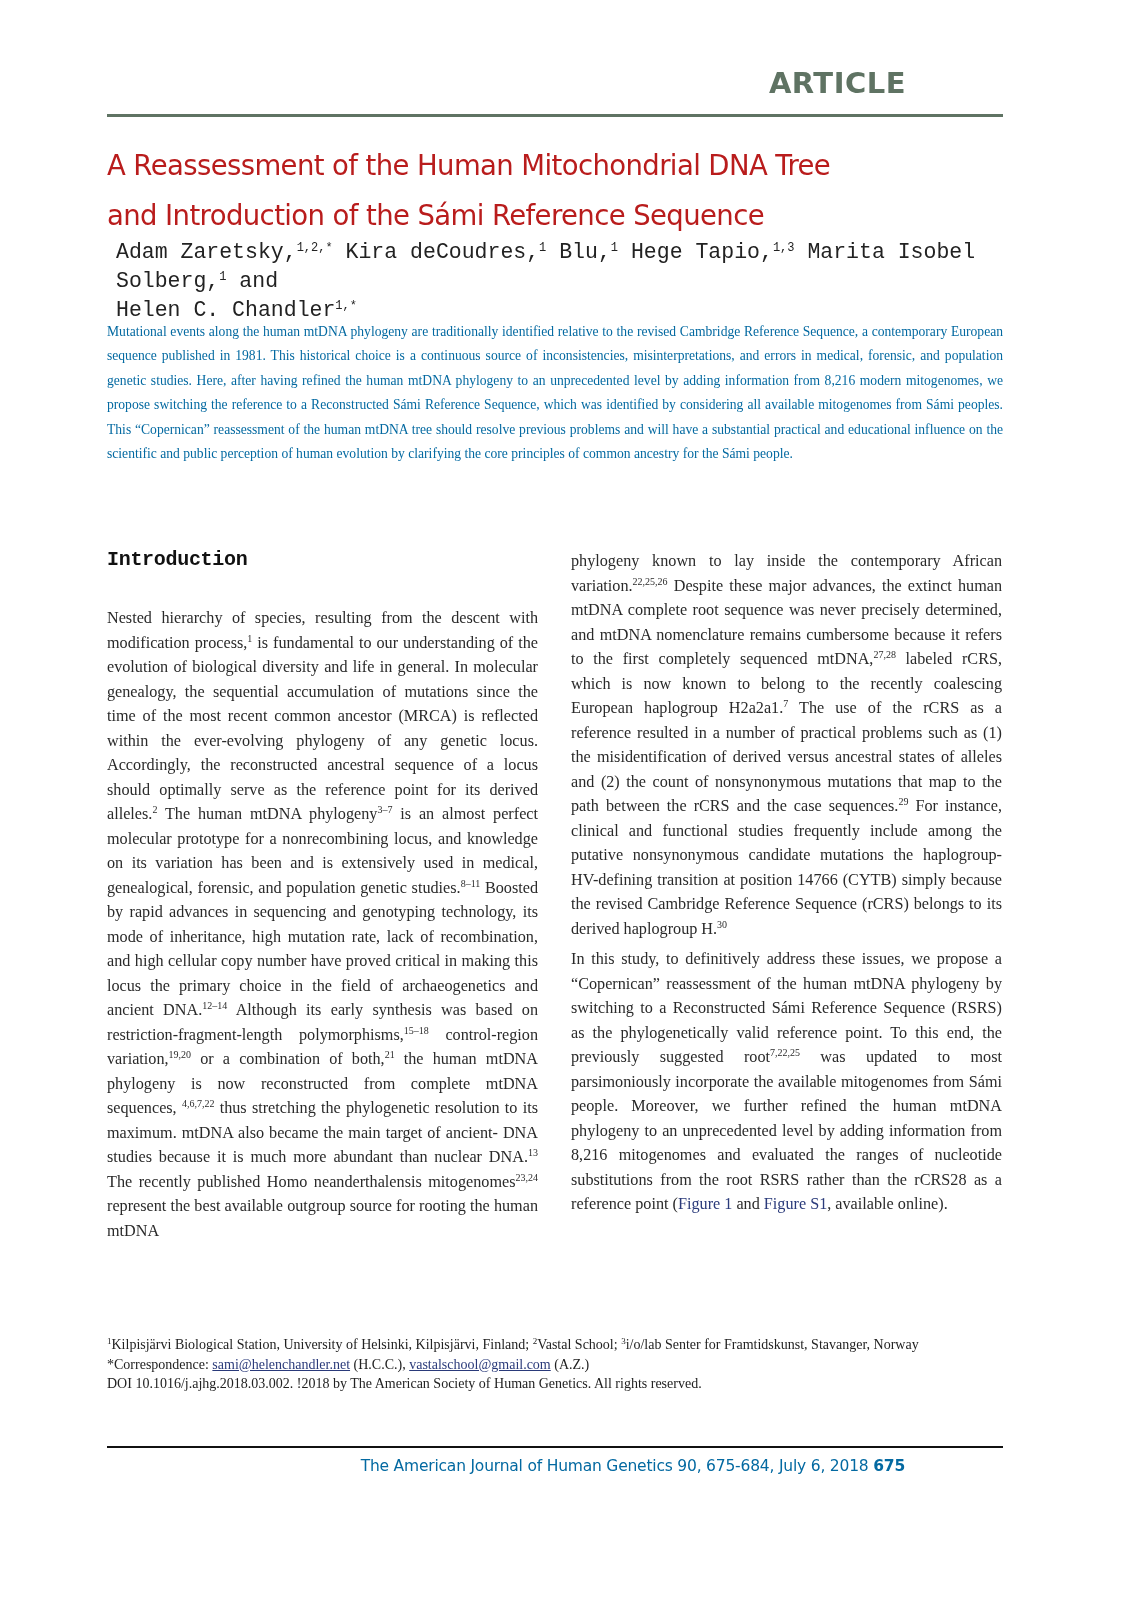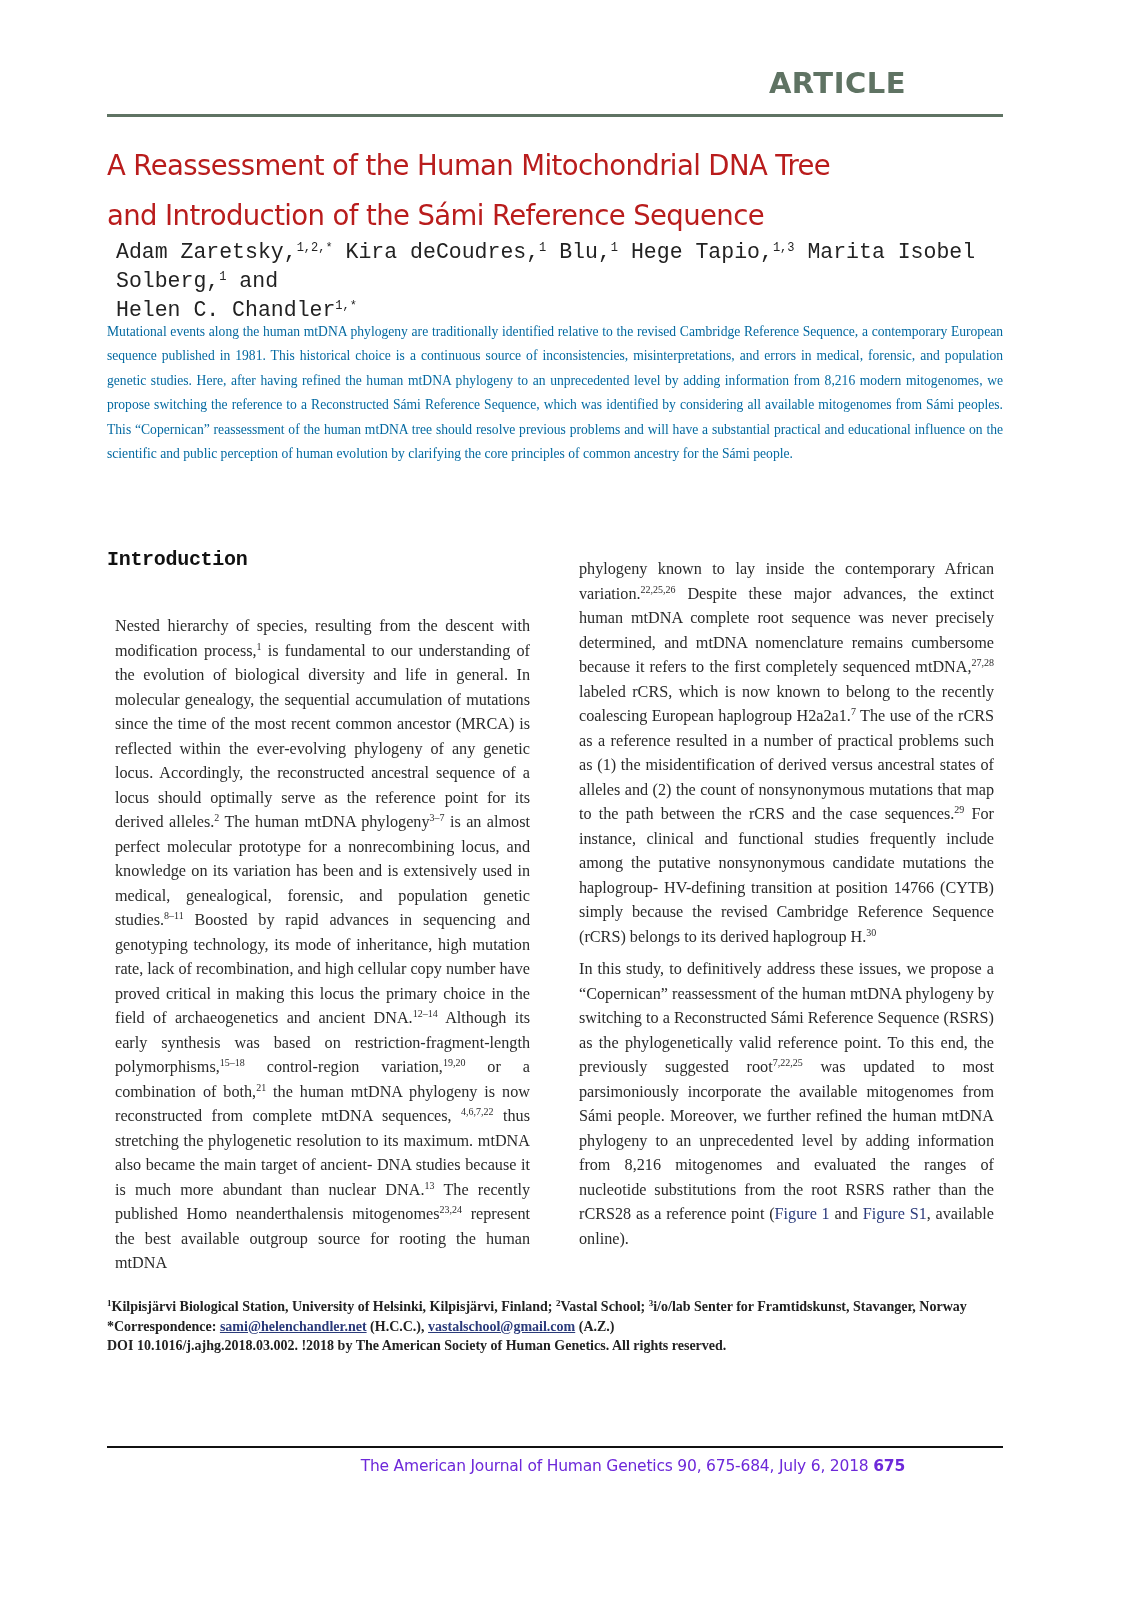--- a/index.html
+++ b/index.html
@@ -29,36 +29,36 @@
   .section-heading {
     position: absolute; left: 107px; top: 548px;
     font-family: Liberation Mono, monospace; font-weight: bold; font-size: 20px; color: #111; margin: 0;
     letter-spacing: -0.3px;
   }
   .col {
     position: absolute; width: 431px;
     font-family: "Liberation Serif", serif; font-size: 16.2px; line-height: 24.5px;
     text-align: justify; color: #2a2a2a;
   }
-  .col p { margin: 8px; }
+  .col p { margin: 0; }
   .col p + p { margin-top: 6px; }
   .col-left { left: 107px; top: 606px; }
   .col-right { left: 571px; top: 549px; }
   sup.ref { font-size: 10px; vertical-align: 6px; line-height: 0; }
   a.link { color: #2a3a7a; text-decoration: none; }
   .affil {
-    position: absolute; left: 107px; top: 1297px; width: 896px;
-    font-family: "Liberation Serif", serif; font-size: 14px; line-height: 19.5px; color: #222; font-weight: bold;
+    position: absolute; left: 107px; top: 1335px; width: 896px;
+    font-family: "Liberation Serif", serif; font-size: 14px; line-height: 19.5px; color: #222;
   }
   .affil sup { font-size: 9px; vertical-align: 5px; line-height: 0; }
   .affil a { color: #2a3a7a; text-decoration: underline; }
   .bottom-rule { position: absolute; left: 107px; top: 1446px; width: 896px; height: 2px; background: #111; }
   .footer {
     position: absolute; right: 129px; top: 1457px;
-    font-family: "DejaVu Sans", sans-serif; font-size: 15.5px; color: #6d28d9; letter-spacing: -0.2px;
+    font-family: "DejaVu Sans", sans-serif; font-size: 15.5px; color: #0369a1; letter-spacing: -0.2px;
   }
   .footer b { font-weight: bold; }
 </style>
 </head>
 <body>
 
 <div class="page">
 
   <div class="article-label">ARTICLE</div>
   <div class="top-rule"></div>

